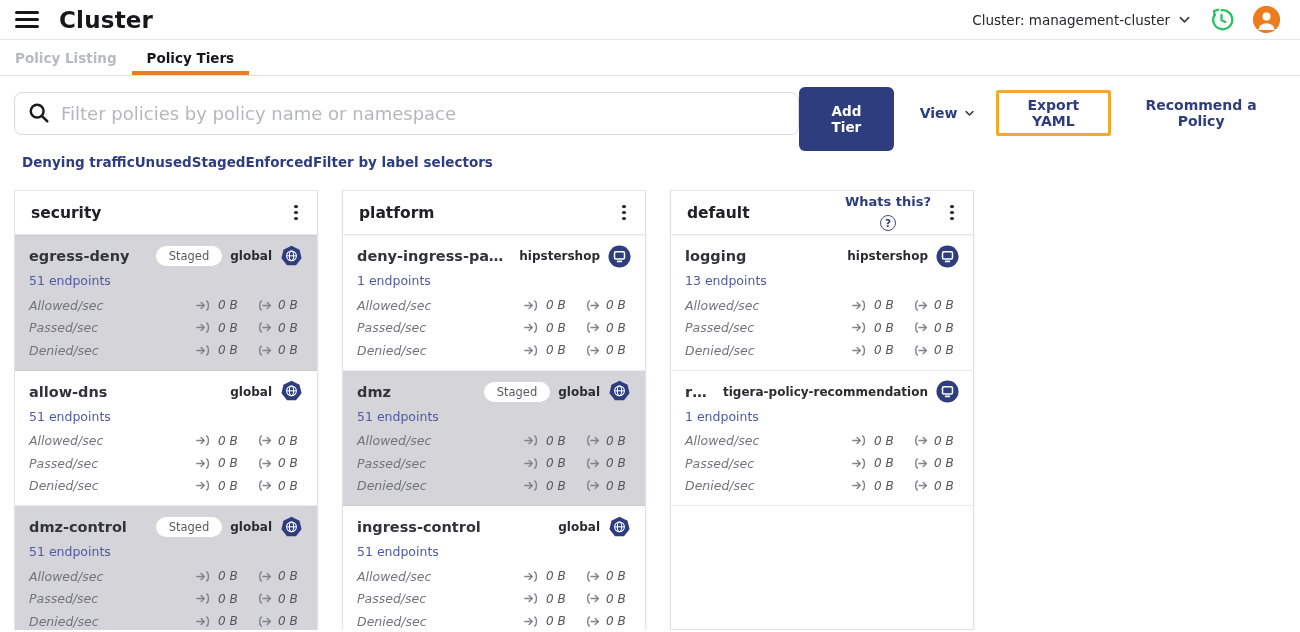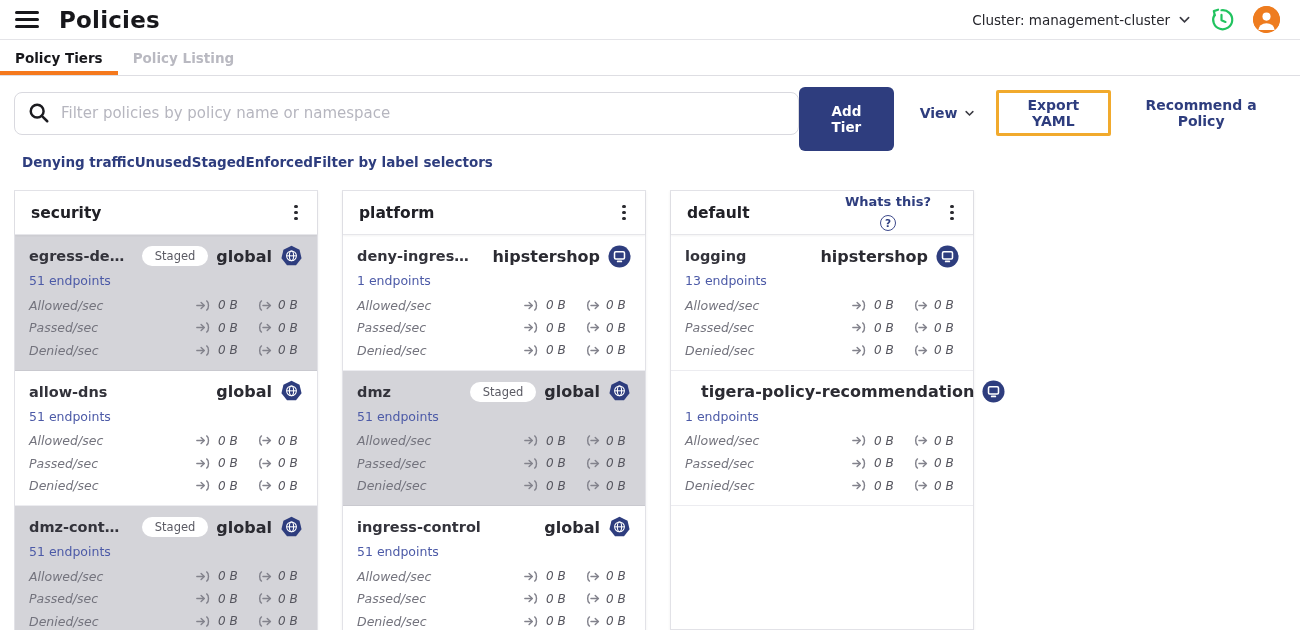--- a/index.html
+++ b/index.html
@@ -23,21 +23,21 @@
   
   .tab-bar { height:36px; display:flex; border-bottom:1px solid #dedee3; }
   .tab { padding:0 15px; display:flex; align-items:center; font-size:13.5px; font-weight:bold; cursor:pointer; }
   .tab.active { color:#17171b; box-shadow:inset 0 -4px 0 #f5791d; }
   .tab.inactive { color:#b9b9c1; }
 
   
   .toolbar { display:flex; align-items:center; padding:14px 22px 0 14px; height:60px; }
   .search-box { width:814px; height:43px; border:1.5px solid #d9d9df; border-radius:8px;
     display:flex; align-items:center; padding:0 13px; gap:11px; background:#fff; }
-  .search-box input { border:none; outline:none; flex:1; font-size:15px;
+  .search-box input { border:none; outline:none; flex:1; font-size:18px;
     font-family:"DejaVu Sans","Liberation Sans",sans-serif; color:#4c1d95; }
   .search-box input::placeholder { color:#b6b6bf; }
   .toolbar-actions { margin-left:auto; display:flex; align-items:center; }
   .btn-primary { background:#2e3d7e; color:#fff; font-size:13.5px; font-weight:bold;
     border:none; border-radius:6px; padding:16px 17px; cursor:pointer;
     font-family:"DejaVu Sans","Liberation Sans",sans-serif;margin-top:12px; }
   .link-btn { color:#2e3d7e; font-size:14px; font-weight:bold; cursor:pointer;
     display:flex; align-items:center; gap:7px; background:none; border:none;
     font-family:"DejaVu Sans","Liberation Sans",sans-serif; }
   .btn-view { margin-left:26px; }
@@ -67,39 +67,39 @@
 
   
   .card { padding:7px 14px 8px; border-bottom:1px solid #ececf0; cursor:pointer; }
   .card.staged { background:#d4d4d9; border-bottom-color:#c9c9cf; }
   .card-top { display:flex; align-items:center; gap:8px; height:28px; }
   .policy-name { font-size:14.5px; font-weight:bold; color:#33333b; white-space:nowrap;
     overflow:hidden; text-overflow:ellipsis; flex-shrink:1; min-width:0; }
   .card-top .spacer { flex:1; }
   .staged-pill { background:#fff; border-radius:20px; padding:3px 13px; font-size:11.5px;
     color:#5a5a63; flex-shrink:0; }
-  .scope-label { font-size:16px; font-weight:bold; color:#2b2b32; flex-shrink:0; }
+  .scope-label { font-size:12px; font-weight:bold; color:#2b2b32; flex-shrink:0; }
   .scope-icon { width:23px; height:23px; flex-shrink:0; display:flex; }
   .endpoints-link { font-size:12.5px; color:#4c5aa7; margin:3px 0 6px; cursor:pointer; display:inline-block; }
   .metric-row { display:flex; align-items:center; height:22.5px; font-size:12.5px; color:#73737d;font-style:italic; }
   .metric-vals { margin-left:auto; display:flex; gap:13px; }
   .mval { display:flex; align-items:center; gap:5px; width:47px; }
   .mval .metric-value { font-size:12px; color:#55555e; }
   .mval svg { flex-shrink:0; }
 </style>
 </head>
 <body>
 
 <div class="app-header">
   <div class="hamburger">
       <span></span>
       <span></span>
       <span></span>
     </div>
-  <div class="app-title">Policies</div>
+  <div class="app-title">Cluster</div>
   <div class="header-right">
     <div class="cluster-select">
       <span>Cluster: management-cluster</span>
       <span class="chev">
         <svg width="11" height="8" viewBox="0 0 12 8" fill="none" stroke="currentColor" stroke-width="1.8" stroke-linecap="round">
             <polyline points="1.5,1.5 6,6 10.5,1.5"></polyline>
           </svg>
       </span>
     </div>
     <div class="icon-btn">
@@ -113,25 +113,25 @@
       <svg width="27" height="27" viewBox="0 0 28 28">
         <circle cx="14" cy="14" r="14" fill="#ee7c1f"></circle>
         <circle cx="14" cy="11" r="4.2" fill="#fff"></circle>
         <path d="M5.5 25 a8.5 7 0 0 1 17 0 Z" fill="#fff"></path>
       </svg>
     </div>
   </div>
 </div>
 
 <div class="tab-bar">
+  <div class="tab inactive">
+      <span>Policy Listing</span>
+    </div>
   <div class="tab active">
       <span>Policy Tiers</span>
-    </div>
-  <div class="tab inactive">
-      <span>Policy Listing</span>
     </div>
 </div>
 
 <div class="toolbar">
   <div class="search-box">
     <span style="display:flex;">
       <svg width="22" height="22" viewBox="0 0 24 24" fill="none" stroke="#1b1b20" stroke-width="2.7" stroke-linecap="round">
           <circle cx="10" cy="10" r="7"></circle>
           <line x1="15.6" y1="15.6" x2="21" y2="21"></line>
         </svg>

